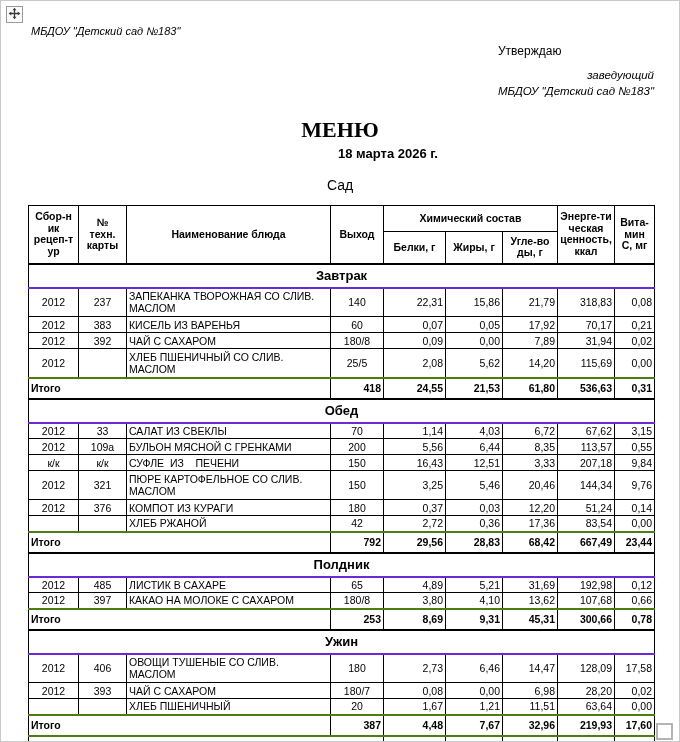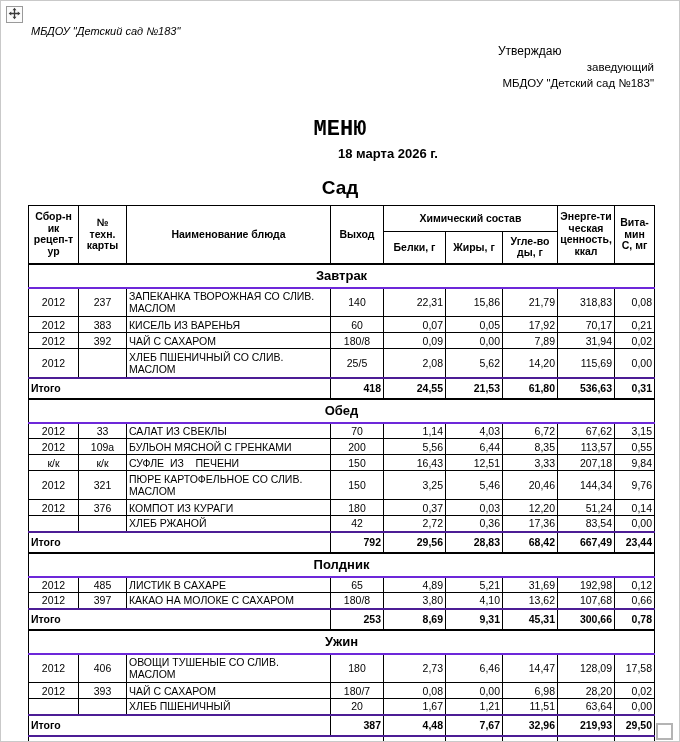--- a/index.html
+++ b/index.html
@@ -15,36 +15,36 @@
   }
   .org-line{
     position:absolute;left:30px;top:24px;
     font-size:11px;font-style:italic;
   }
   .approve-label{
     position:absolute;left:497px;top:43px;
     font-size:12px;font-weight:normal;
   }
   .sign-block{
-    position:absolute;right:25px;top:59px;
-    text-align:right;font-size:11.5px;line-height:15.5px;
+    position:absolute;right:25px;top:67px;
+    text-align:right;font-size:11.5px;line-height:15.5px;font-style:italic;
   }
   .doc-title{
     position:absolute;left:0;top:116px;width:100%;
     text-align:center;
-    font-family:Liberation Mono, monospace;
+    font-family:Liberation Serif, serif;
     font-size:22px;font-weight:bold;
   }
   .doc-date{
     position:absolute;left:0;top:145px;width:100%;
     text-align:center;font-size:13px;font-weight:bold;padding-left:48px;
   }
   .doc-group{
     position:absolute;left:0;top:176px;width:100%;
-    text-align:center;font-size:19px;font-weight:bold;
+    text-align:center;font-size:14px;font-weight:normal;
   }
   table.menu{
     position:absolute;left:27px;top:204px;
     width:626px;
     border-collapse:collapse;table-layout:fixed;
     font-size:10.5px;
   }
   table.menu th,table.menu td{
     border:1px solid #000;
     padding:1px 2px;
@@ -64,21 +64,21 @@
     white-space:pre-wrap;line-height:12px;
   }
   tr.std{height:16px;} tr.tall{height:29px;}
   tr.section-row td{
     font-weight:bold;font-size:13px;text-align:center;
     border-top:2px solid #000;border-bottom:2px solid #6d28d9;
     height:20px;
   }
   tr.total-row td,tr.grand-row td{
     font-weight:bold;height:17px;
-    border-top:2px solid #4c1d95;
+    border-top:2px solid #4d7c0f;
   }
   td.tl{text-align:left;padding-left:3px;}
   td.b{font-weight:bold;text-align:right;}
   .move-handle{
     position:absolute;left:5px;top:5px;
     width:17px;height:17px;
     border:1px solid #9a9a9a;background:#fbfbfb;
     display:flex;align-items:center;justify-content:center;
     box-sizing:border-box;
   }
@@ -363,21 +363,21 @@
           <td class="n">63,64</td>
           <td class="n">0,00</td>
         </tr>
         <tr class="total-row">
           <td colspan="3" class="tl">Итого</td>
           <td class="c b">387</td>
           <td class="n b">4,48</td>
           <td class="n b">7,67</td>
           <td class="n b">32,96</td>
           <td class="n b">219,93</td>
-          <td class="n b">29,50</td>
+          <td class="n b">17,60</td>
         </tr>
         <tr class="grand-row">
           <td colspan="4" class="tl">Всего</td>
           <td class="n b">67,28</td>
           <td class="n b">67,34</td>
           <td class="n b">208,49</td>
           <td class="n b">1 724,71</td>
           <td class="n b">42,13</td>
         </tr>
       </tbody>

